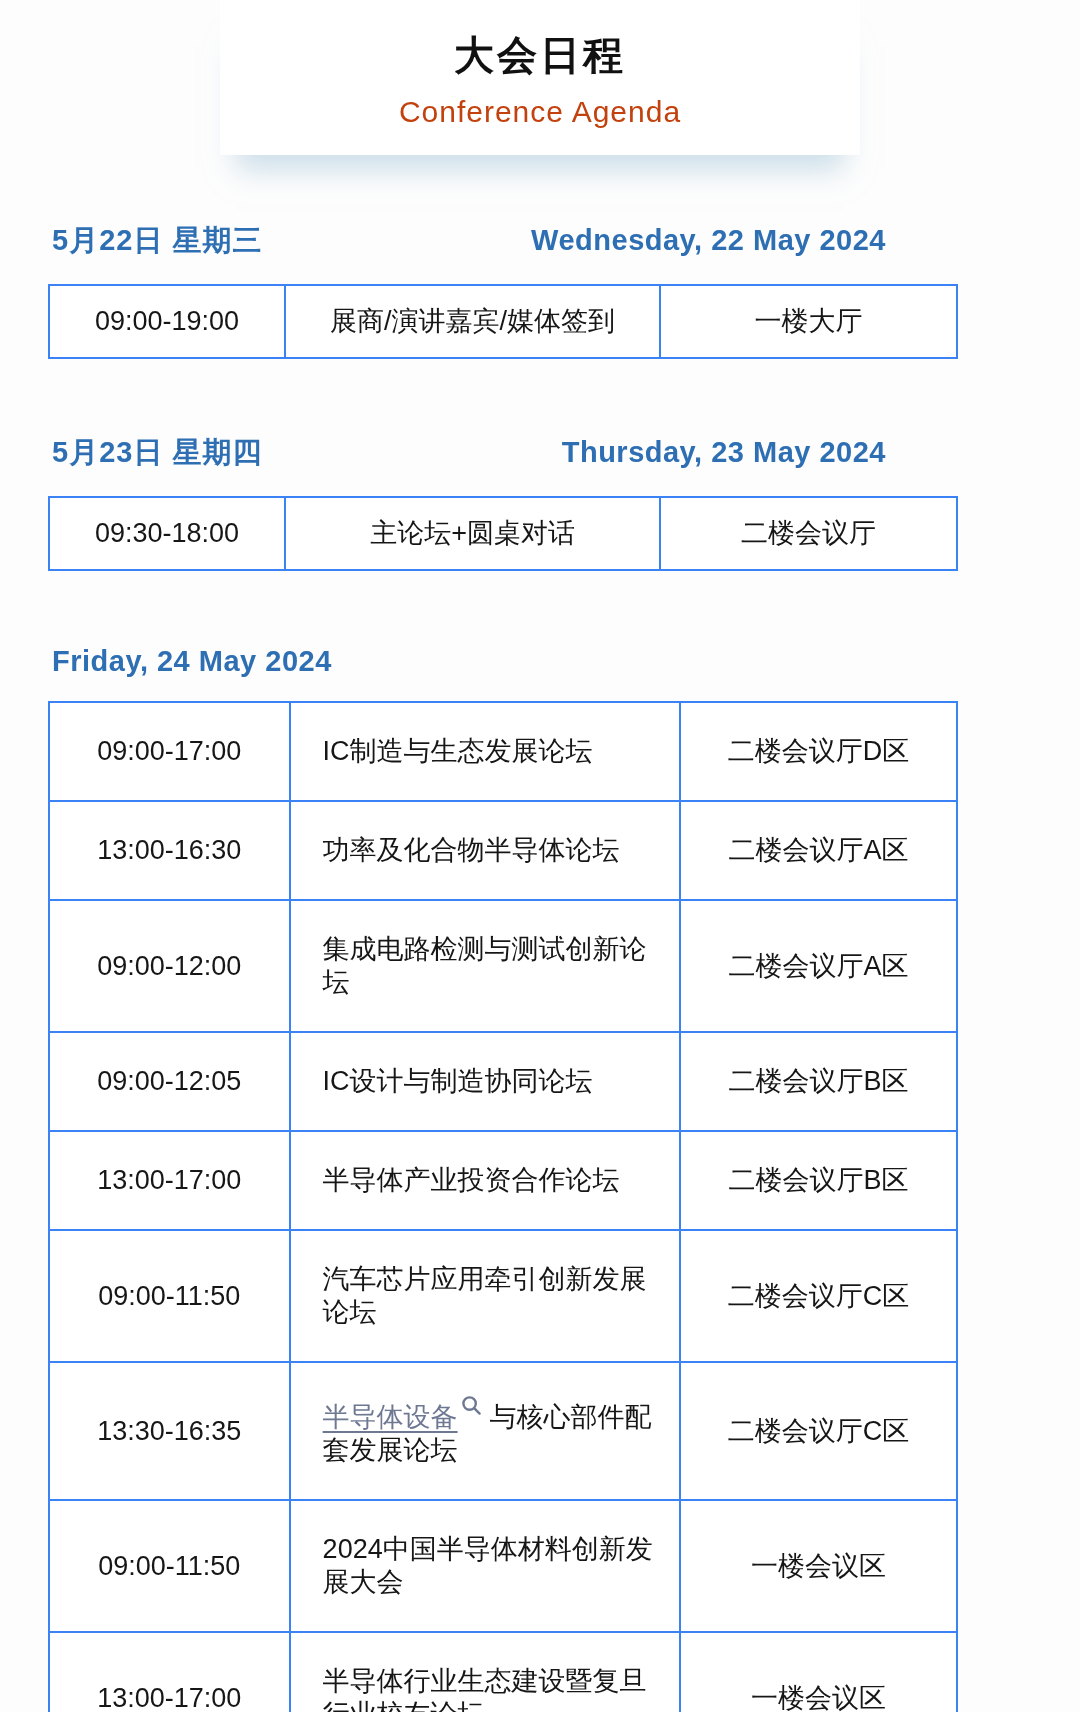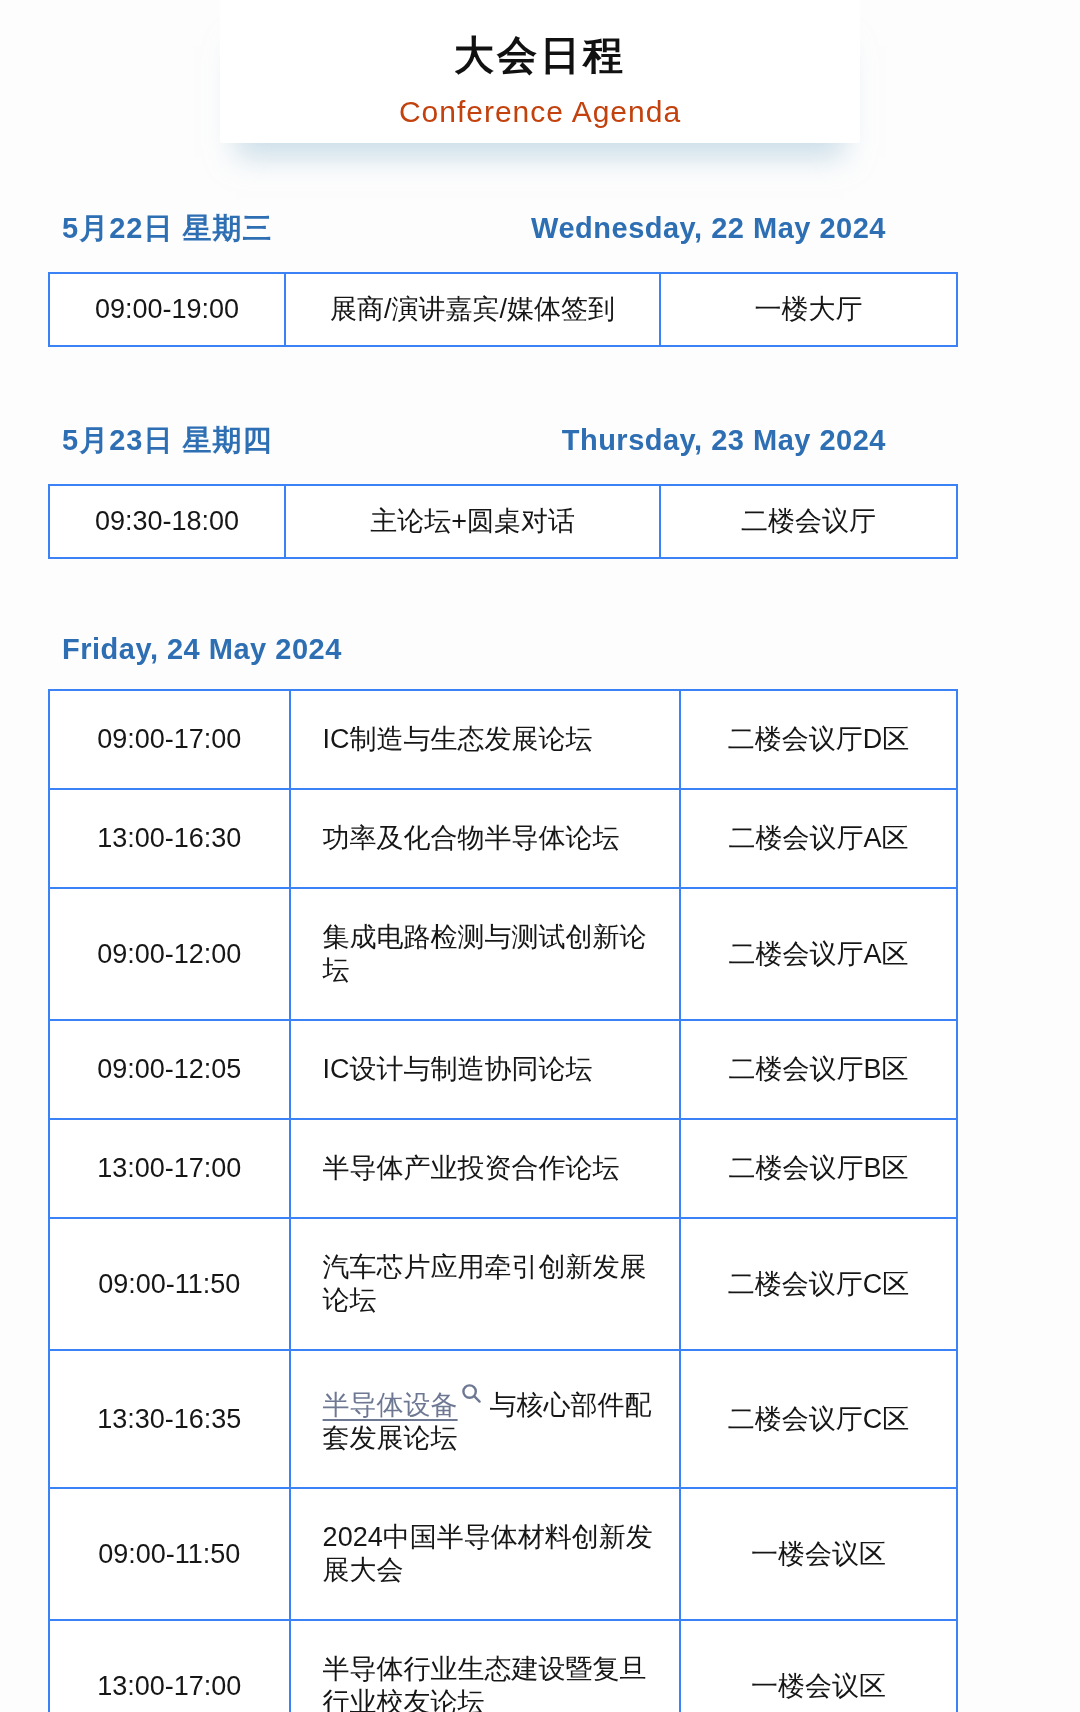--- a/index.html
+++ b/index.html
@@ -6,21 +6,21 @@
   body {
     width:1080px; height:1712px;
     background:#fdfdfd;
     font-family:"Liberation Sans","DejaVu Sans",sans-serif;
     color:#161616;
     overflow:hidden;
   }
   .header-card {
     width:640px;
     margin:0 auto 66px auto;
-    padding:28px 0 14px 0;
+    padding:28px 0 26px 0;
     text-align:center;
     background:#ffffff;
     border-radius:2px;
     box-shadow:0 30px 28px -16px rgba(160,195,215,0.55);
   }
   .title-zh {
     font-size:40px;
     font-weight:bold;
     letter-spacing:3px;
     color:#111111;
@@ -33,21 +33,21 @@
     margin:12px 0 0 0;
     letter-spacing:1px;
   }
   .section { margin-left:48px; width:910px; }
   .sec-head {
     display:flex;
     justify-content:space-between;
     align-items:baseline;
     font-size:29px;
     font-weight:bold;
-    margin:0 0 23px 14px;
+    margin:0 0 23px 4px;
   }
   .sec-head .zh { letter-spacing:1px; }
   .sec-head .en { padding-right:72px; letter-spacing:0.5px; }
   table {
     width:100%;
     border-collapse:collapse;
     background:#ffffff;
     table-layout:fixed;
     margin-bottom:74px;
   }

